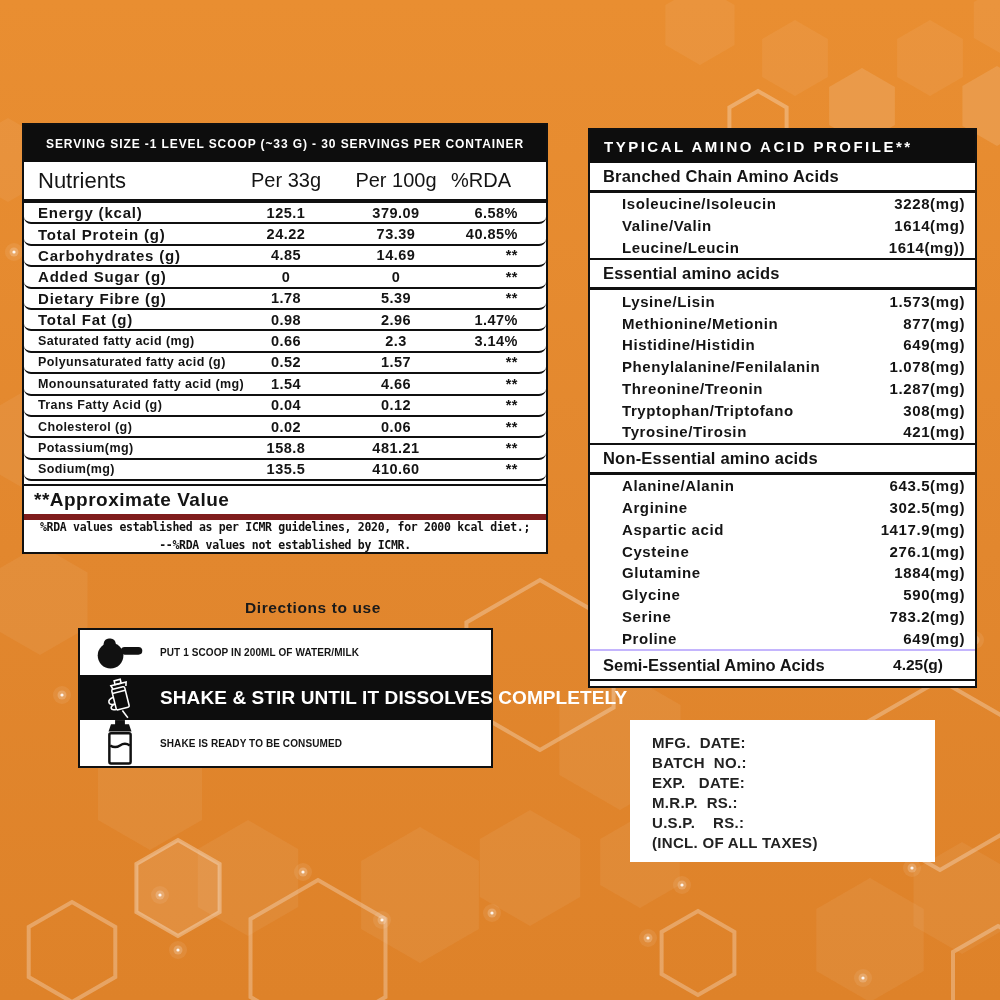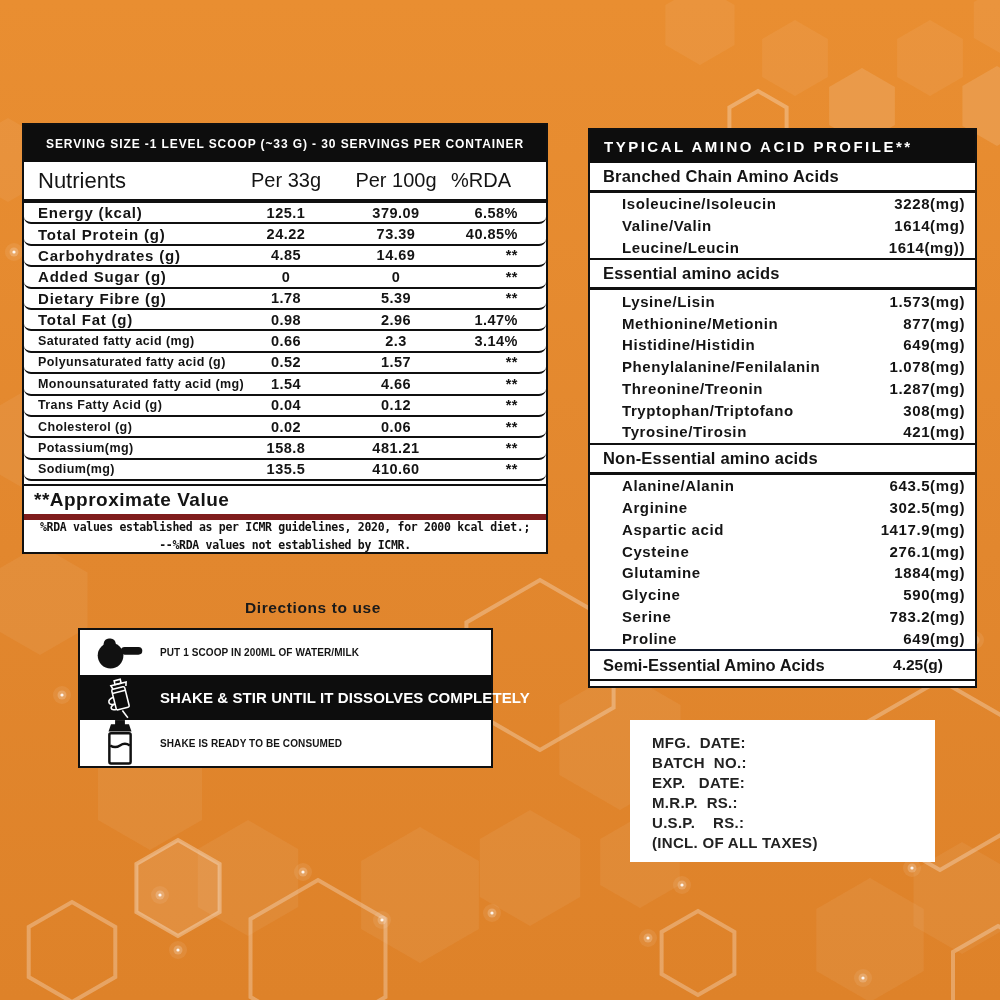--- a/index.html
+++ b/index.html
@@ -32,35 +32,35 @@
   .amino{position:absolute;left:588px;top:128px;width:389px;height:560px;background:#fff;
     border:2px solid #101010;box-sizing:border-box;display:flex;flex-direction:column;}
   .amino-title{flex:0 0 33px;background:#0d0d0d;color:#fff;display:flex;align-items:center;
     padding-left:14px;font-size:15px;font-weight:bold;letter-spacing:2.5px;}
   .am-heading{flex:0 0 27px;display:flex;align-items:center;padding-left:13px;font-size:16.5px;
     font-weight:bold;border-bottom:3px solid #101010;letter-spacing:.2px;}
   .am-heading.bt{border-top:2px solid #101010;}
   .am-item{flex:1;display:flex;align-items:center;font-size:15px;font-weight:bold;letter-spacing:.6px;}
   .am-item .am-name{flex:1;padding-left:32px;}
   .am-item .am-val{padding-right:10px;}
-  .am-footer{flex:0 0 28px;border-top:2px solid #0f172a;display:flex;align-items:center;gap:16px;}
+  .am-footer{flex:0 0 28px;border-top:2px solid #c4b5fd;display:flex;align-items:center;gap:16px;}
   .am-footer .am-name{flex:1;padding-left:13px;font-size:16.5px;font-weight:bold;}
   .am-footer .am-val{padding-right:32px;font-size:15.5px;font-weight:bold;}
   .am-strip{flex:0 0 5px;border-top:2px solid #101010;}
 
   
   .dir-title{position:absolute;left:78px;top:599px;width:470px;text-align:center;font-size:15.5px;
     font-weight:bold;color:#1a1a1a;letter-spacing:.6px;}
   .dir-box{position:absolute;left:78px;top:628px;width:415px;height:140px;background:#fff;
     border:2px solid #101010;box-sizing:border-box;display:flex;flex-direction:column;}
   .dir-row{flex:1;display:flex;align-items:center;}
   .dir-row.inverted{background:#0d0d0d;color:#fff;}
   .dir-icon{flex:0 0 80px;display:flex;align-items:center;justify-content:center;}
   .dir-text{font-size:10px;font-weight:bold;letter-spacing:.1px;white-space:nowrap;}
-  .dir-row.inverted .dir-text{font-size:15px;}
+  .dir-row.inverted .dir-text{font-size:19px;}
 
   
   .batch{position:absolute;left:630px;top:720px;width:305px;height:142px;background:#fff;
     box-sizing:border-box;padding:13px 0 0 22px;}
   .batch-line{font-size:15px;font-weight:bold;color:#222;line-height:20px;letter-spacing:.3px;white-space:pre;}
 </style>
 </head>
 <body>
 
 <div class="canvas">

